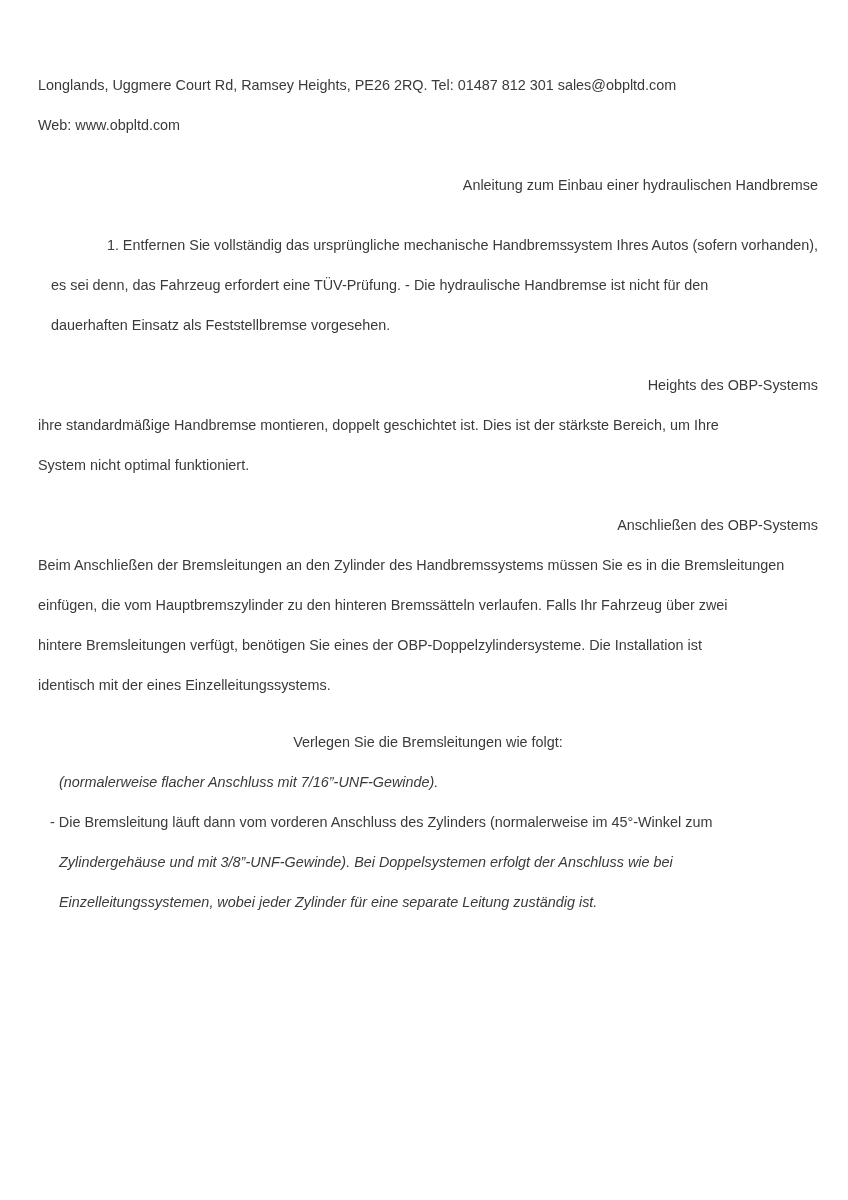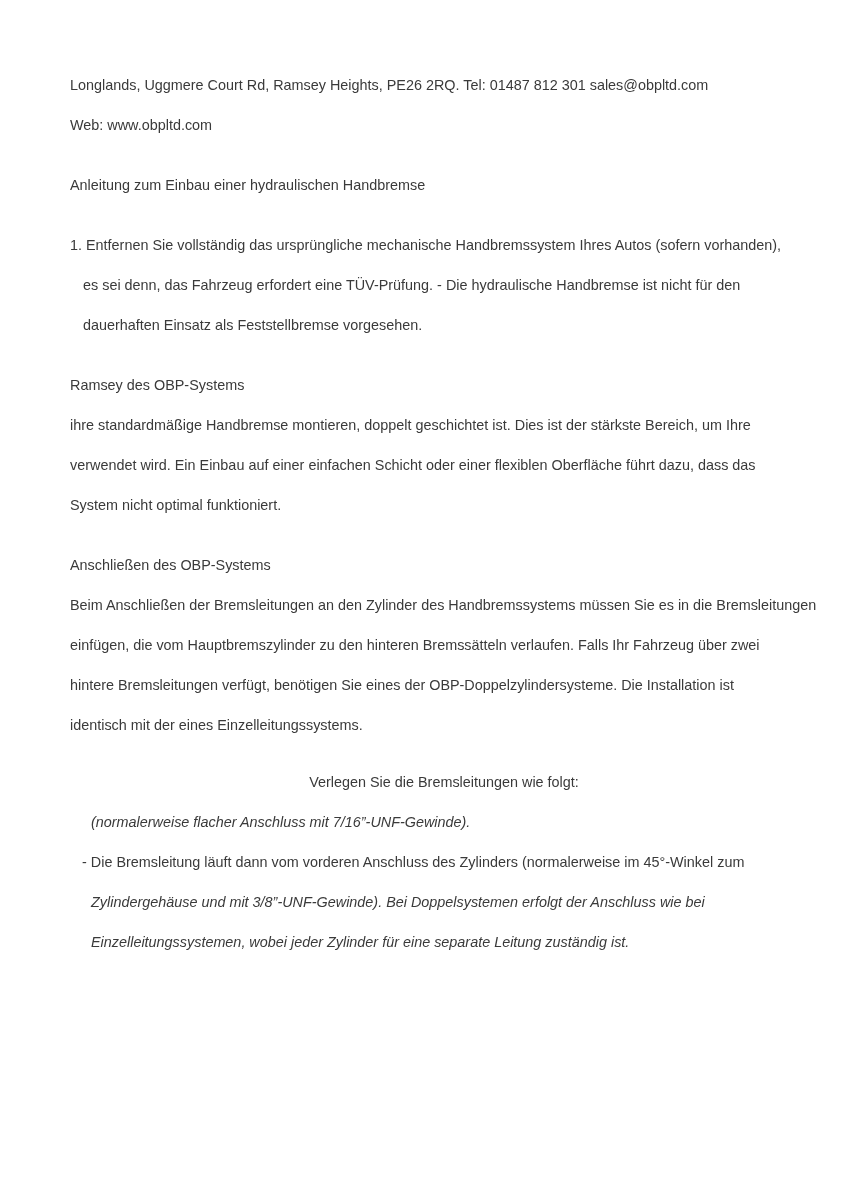--- a/index.html
+++ b/index.html
@@ -11,53 +11,52 @@
     position: relative;
     width: 848px;
     height: 1200px;
     background: #ffffff;
     overflow: hidden;
     font-family: "Liberation Sans", sans-serif;
     font-size: 14.4px;
     color: #3a3a3a;
     box-sizing: border-box;
     padding-top: 65px;
-    padding-left: 70px;
+    padding-left: 38px;
     padding-right: 30px;
   }
   .line {
     margin: 0;
     height: 40px;
     line-height: 40px;
     white-space: nowrap;
   }
-  .gap-20 { margin-top: 20px; }
+  .gap-20 { margin-top: 20px; text-align: right; }
   .gap-17 { margin-top: 17px; text-align: center; }
   .gap-5  { margin-top: 5px; }
   .indent-1 { padding-left: 13px; }  
   .indent-b { padding-left: 12px; }  
   .indent-c { padding-left: 21px; font-style: italic; }  
 </style>
 </head>
 <body>
 
 <div class="page">
 
   <p class="line">Longlands, Uggmere Court Rd, Ramsey Heights, PE26 2RQ. Tel: 01487 812 301 sales@obpltd.com</p>
   <p class="line">Web: www.obpltd.com</p>
 
   <p class="line gap-20">Anleitung zum Einbau einer hydraulischen Handbremse</p>
 
   <p class="line gap-20">1. Entfernen Sie vollständig das ursprüngliche mechanische Handbremssystem Ihres Autos (sofern vorhanden),</p>
   <p class="line indent-1">es sei denn, das Fahrzeug erfordert eine TÜV-Prüfung. - Die hydraulische Handbremse ist nicht für den</p>
   <p class="line indent-1">dauerhaften Einsatz als Feststellbremse vorgesehen.</p>
 
-  <p class="line gap-20">Ramsey des OBP-Systems</p>
+  <p class="line gap-20">Heights des OBP-Systems</p>
   <p class="line">ihre standardmäßige Handbremse montieren, doppelt geschichtet ist. Dies ist der stärkste Bereich, um Ihre</p>
-  <p class="line">verwendet wird. Ein Einbau auf einer einfachen Schicht oder einer flexiblen Oberfläche führt dazu, dass das</p>
   <p class="line">System nicht optimal funktioniert.</p>
 
   <p class="line gap-20">Anschließen des OBP-Systems</p>
   <p class="line">Beim Anschließen der Bremsleitungen an den Zylinder des Handbremssystems müssen Sie es in die Bremsleitungen</p>
   <p class="line">einfügen, die vom Hauptbremszylinder zu den hinteren Bremssätteln verlaufen. Falls Ihr Fahrzeug über zwei</p>
   <p class="line">hintere Bremsleitungen verfügt, benötigen Sie eines der OBP-Doppelzylindersysteme. Die Installation ist</p>
   <p class="line">identisch mit der eines Einzelleitungssystems.</p>
 
   <p class="line gap-17">Verlegen Sie die Bremsleitungen wie folgt:</p>
   <p class="line indent-c">(normalerweise flacher Anschluss mit 7/16”-UNF-Gewinde).</p>

